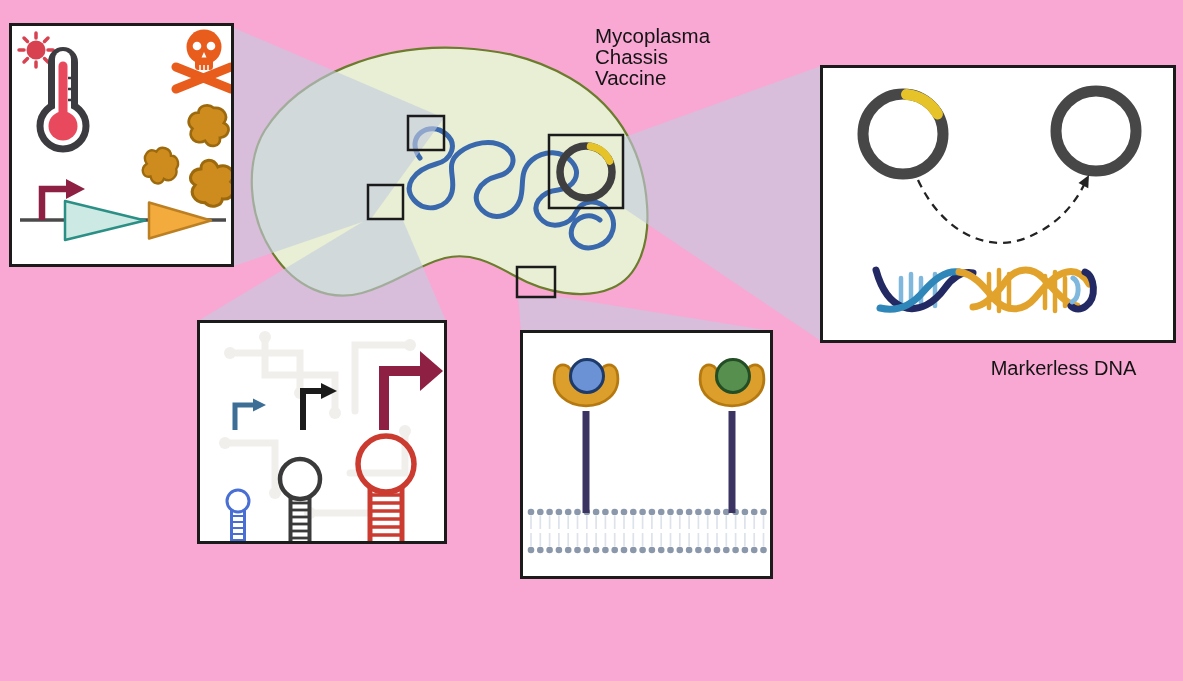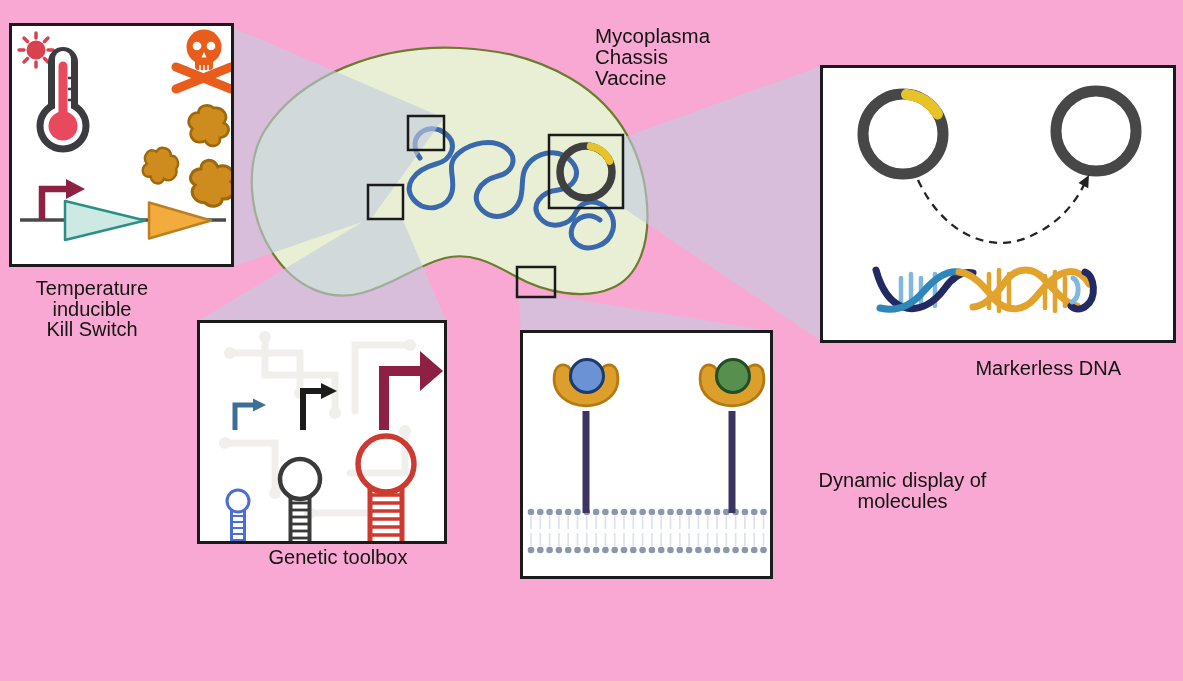--- a/index.html
+++ b/index.html
@@ -102,25 +102,20 @@
         <use href="#blob" transform="translate(200,157) scale(1.9) rotate(200)"></use>
       </g>
       <line x1="8" y1="194" x2="214" y2="194" stroke="#4a4a4a" stroke-width="3.5"></line>
       <g>
         <path d="M 30 194 L 30 163 L 56 163" fill="none" stroke="#8e2043" stroke-width="6.5"></path>
         <polygon points="54,153 73,163 54,173" fill="#8e2043"></polygon>
       </g>
       <polygon points="53,175 53,214 133,194.5" fill="#cde9e3" stroke="#2a8f85" stroke-width="2.5" stroke-linejoin="round"></polygon>
       <polygon points="137,176.5 137,212.5 199,194.5" fill="#f2ab3c" stroke="#bc7f22" stroke-width="2.5" stroke-linejoin="round"></polygon>
     </svg>
-  </div>
-  <div class="caption" style="left:10px;top:278px;width:164px;">
-    <span>Temperature</span>
-    <span>inducible</span>
-    <span>Kill Switch</span>
   </div>
 
   <div class="panel" style="left:197px;top:320px;width:250px;height:224px;">
     <svg width="244" height="218" viewBox="0 0 244 218">
       <g stroke="#f1efec" stroke-width="7" fill="none" stroke-linecap="round">
         <path d="M 30 30 H 100 V 70"></path>
         <path d="M 65 14 V 52 H 135 V 90"></path>
         <path d="M 210 22 H 155 V 88"></path>
         <path d="M 25 120 H 75 V 170"></path>
         <path d="M 150 150 H 205 V 108"></path>
@@ -181,23 +176,20 @@
         <g stroke-width="3.5">
           <line x1="170" y1="172" x2="202" y2="172"></line>
             <line x1="170" y1="180" x2="202" y2="180"></line>
           <line x1="170" y1="188" x2="202" y2="188"></line>
             <line x1="170" y1="196" x2="202" y2="196"></line>
           <line x1="170" y1="204" x2="202" y2="204"></line>
             <line x1="170" y1="212" x2="202" y2="212"></line>
         </g>
       </g>
     </svg>
-  </div>
-  <div class="caption" style="left:238px;top:547px;width:200px;">
-    <span>Genetic toolbox</span>
   </div>
 
   <div class="panel" style="left:520px;top:330px;width:253px;height:249px;">
     <svg width="247" height="243" viewBox="0 0 247 243">
       <g id="lipid-layers">
           <line x1="8" y1="183" x2="8" y2="196" stroke="#dde2eb" stroke-width="1.7"></line>
           <line x1="8" y1="200" x2="8" y2="213" stroke="#dde2eb" stroke-width="1.7"></line>
           <circle cx="8" cy="179" r="3.3" fill="#8b97ab"></circle>
           <circle cx="8" cy="217" r="3.3" fill="#8b97ab"></circle>
           <line x1="17.3" y1="183" x2="17.3" y2="196" stroke="#dde2eb" stroke-width="1.7"></line>
@@ -308,24 +300,20 @@
         <circle cx="64" cy="43" r="16.5" fill="#6a92d4" stroke="#1d3a6b" stroke-width="3"></circle>
       </g>
       <g>
         <line x1="209" y1="78" x2="209" y2="180" stroke="#3b3462" stroke-width="7"></line>
         <path d="M -23 -15 C -31 18 31 18 23 -15" transform="translate(209,55)" fill="none" stroke="#b5790f" stroke-width="19" stroke-linecap="round"></path>
         <path d="M -23 -15 C -31 18 31 18 23 -15" transform="translate(209,55)" fill="none" stroke="#dc9f2b" stroke-width="13.5" stroke-linecap="round"></path>
         <circle cx="210" cy="43" r="16.5" fill="#578f4e" stroke="#234d24" stroke-width="3"></circle>
       </g>
     </svg>
   </div>
-  <div class="caption" style="left:800px;top:470px;width:205px;">
-    <span>Dynamic display of</span>
-    <span>molecules</span>
-  </div>
 
   <div class="panel" style="left:820px;top:65px;width:356px;height:278px;">
     <svg width="350" height="272" viewBox="0 0 350 272">
       <g>
         <circle cx="80" cy="66" r="40" fill="none" stroke="#474747" stroke-width="11"></circle>
         <path d="M 83.5 26.5 A 40 40 0 0 1 114.5 46" fill="none" stroke="#e7c32a" stroke-width="11" stroke-linecap="round"></path>
       </g>
       <circle cx="273" cy="63" r="40" fill="none" stroke="#474747" stroke-width="11"></circle>
       <g>
         <path d="M 95 112 C 118 162 163 186 203 170 C 236 157 253 134 263 113" fill="none" stroke="#222222" stroke-width="2.3" stroke-dasharray="8 6"></path>
@@ -348,17 +336,17 @@
         </g>
         <path d="M 53 202 C 58 220 66 234 80 239 C 96 245 112 234 122 220 C 130 209 140 203 150 205" stroke="#232a63" stroke-width="7"></path>
         <path d="M 57 240 C 74 244 88 238 100 224 C 112 210 124 202 136 204" stroke="#2f86b8" stroke-width="7"></path>
         <path d="M 136 204 C 152 206 162 220 172 232 C 184 244 200 244 212 230 C 222 218 232 206 244 204 C 254 202 262 208 266 216" stroke="#e2a32c" stroke-width="7"></path>
         <path d="M 150 239 C 162 238 172 228 182 214 C 192 200 208 198 220 210 C 230 220 242 236 254 238" stroke="#e2a32c" stroke-width="7"></path>
         <path d="M 262 204 C 272 208 274 230 263 238 C 258 242 252 242 248 238" stroke="#232a63" stroke-width="7"></path>
         <path d="M 250 210 C 257 214 257 230 249 234" stroke="#7fb8dc" stroke-width="5"></path>
       </g>
     </svg>
   </div>
-  <div class="caption" style="left:916px;top:358px;width:205px;text-align:right;">
+  <div class="caption" style="left:961px;top:358px;width:205px;">
     <span>Markerless DNA</span>
   </div>
 
 </div>
 
 </body></html>

